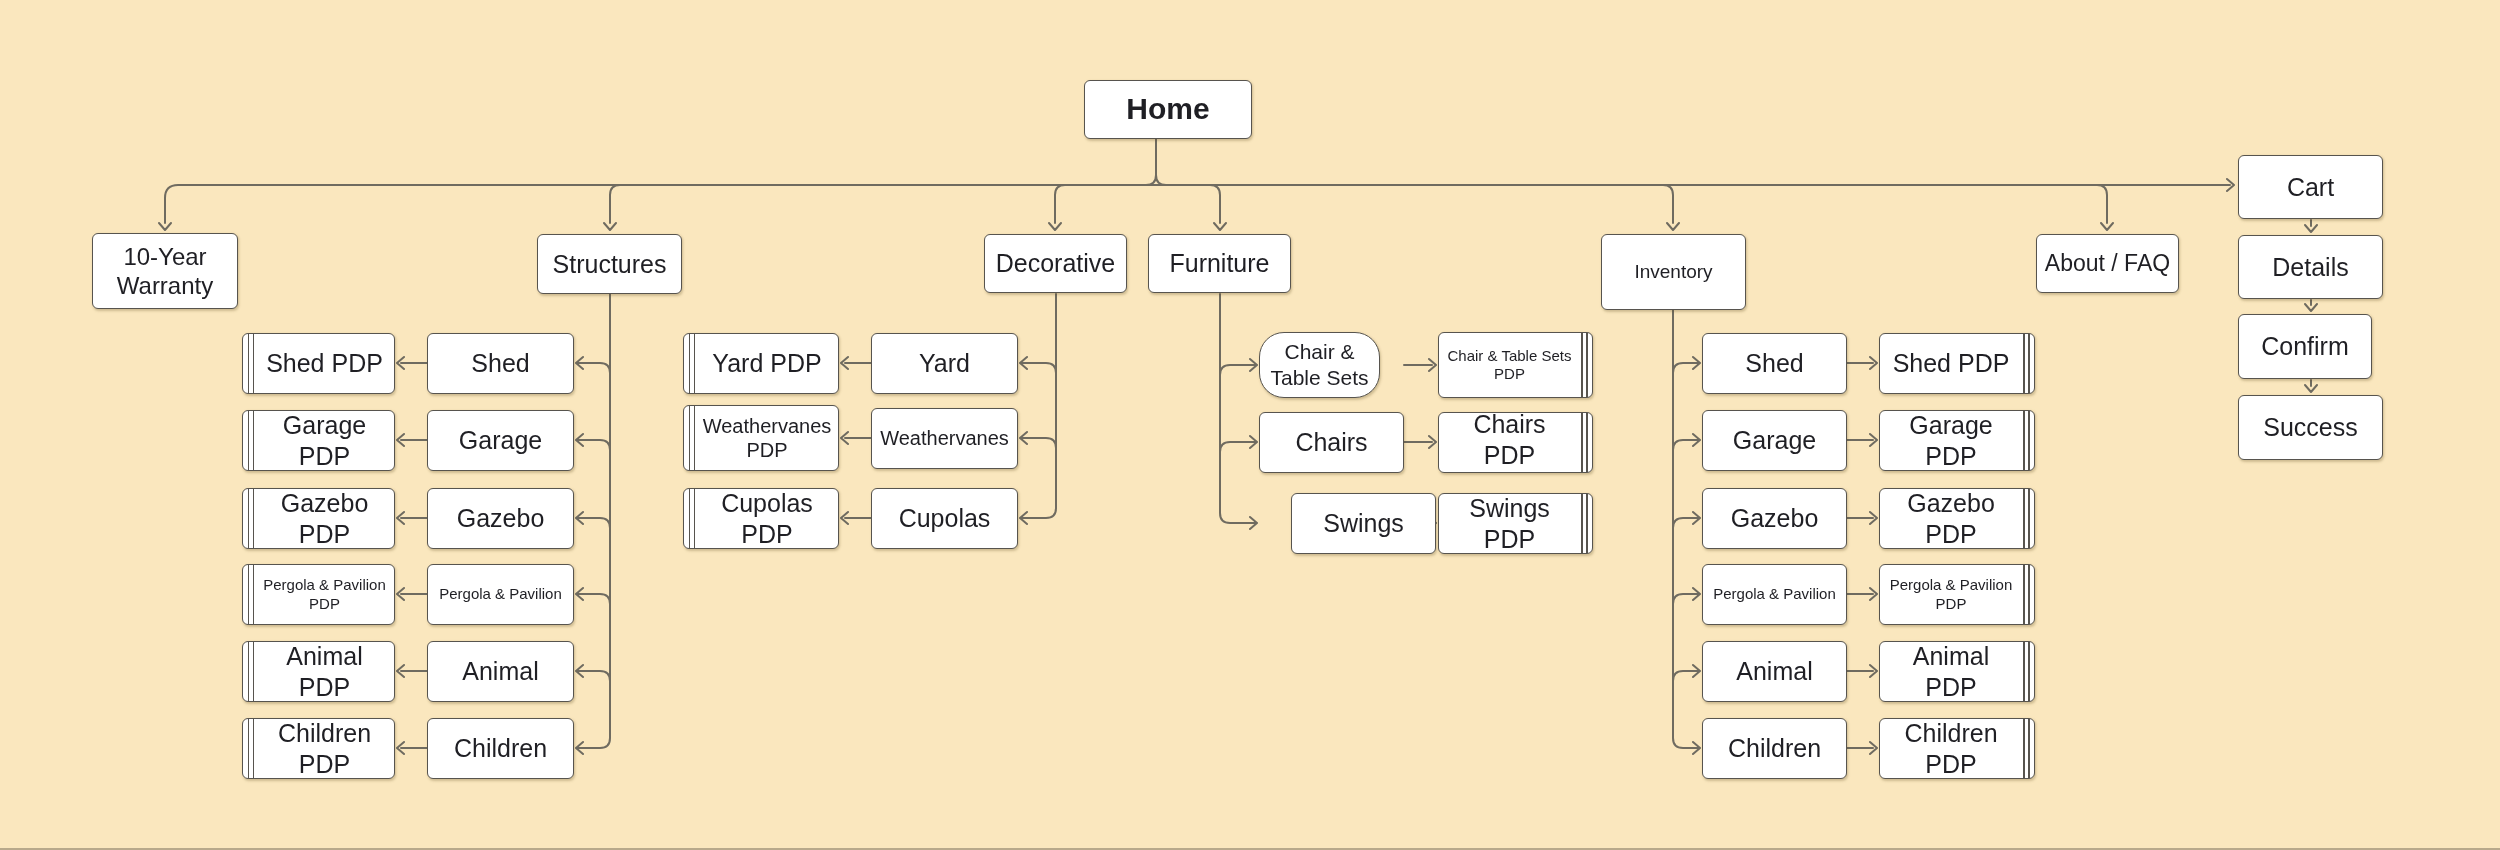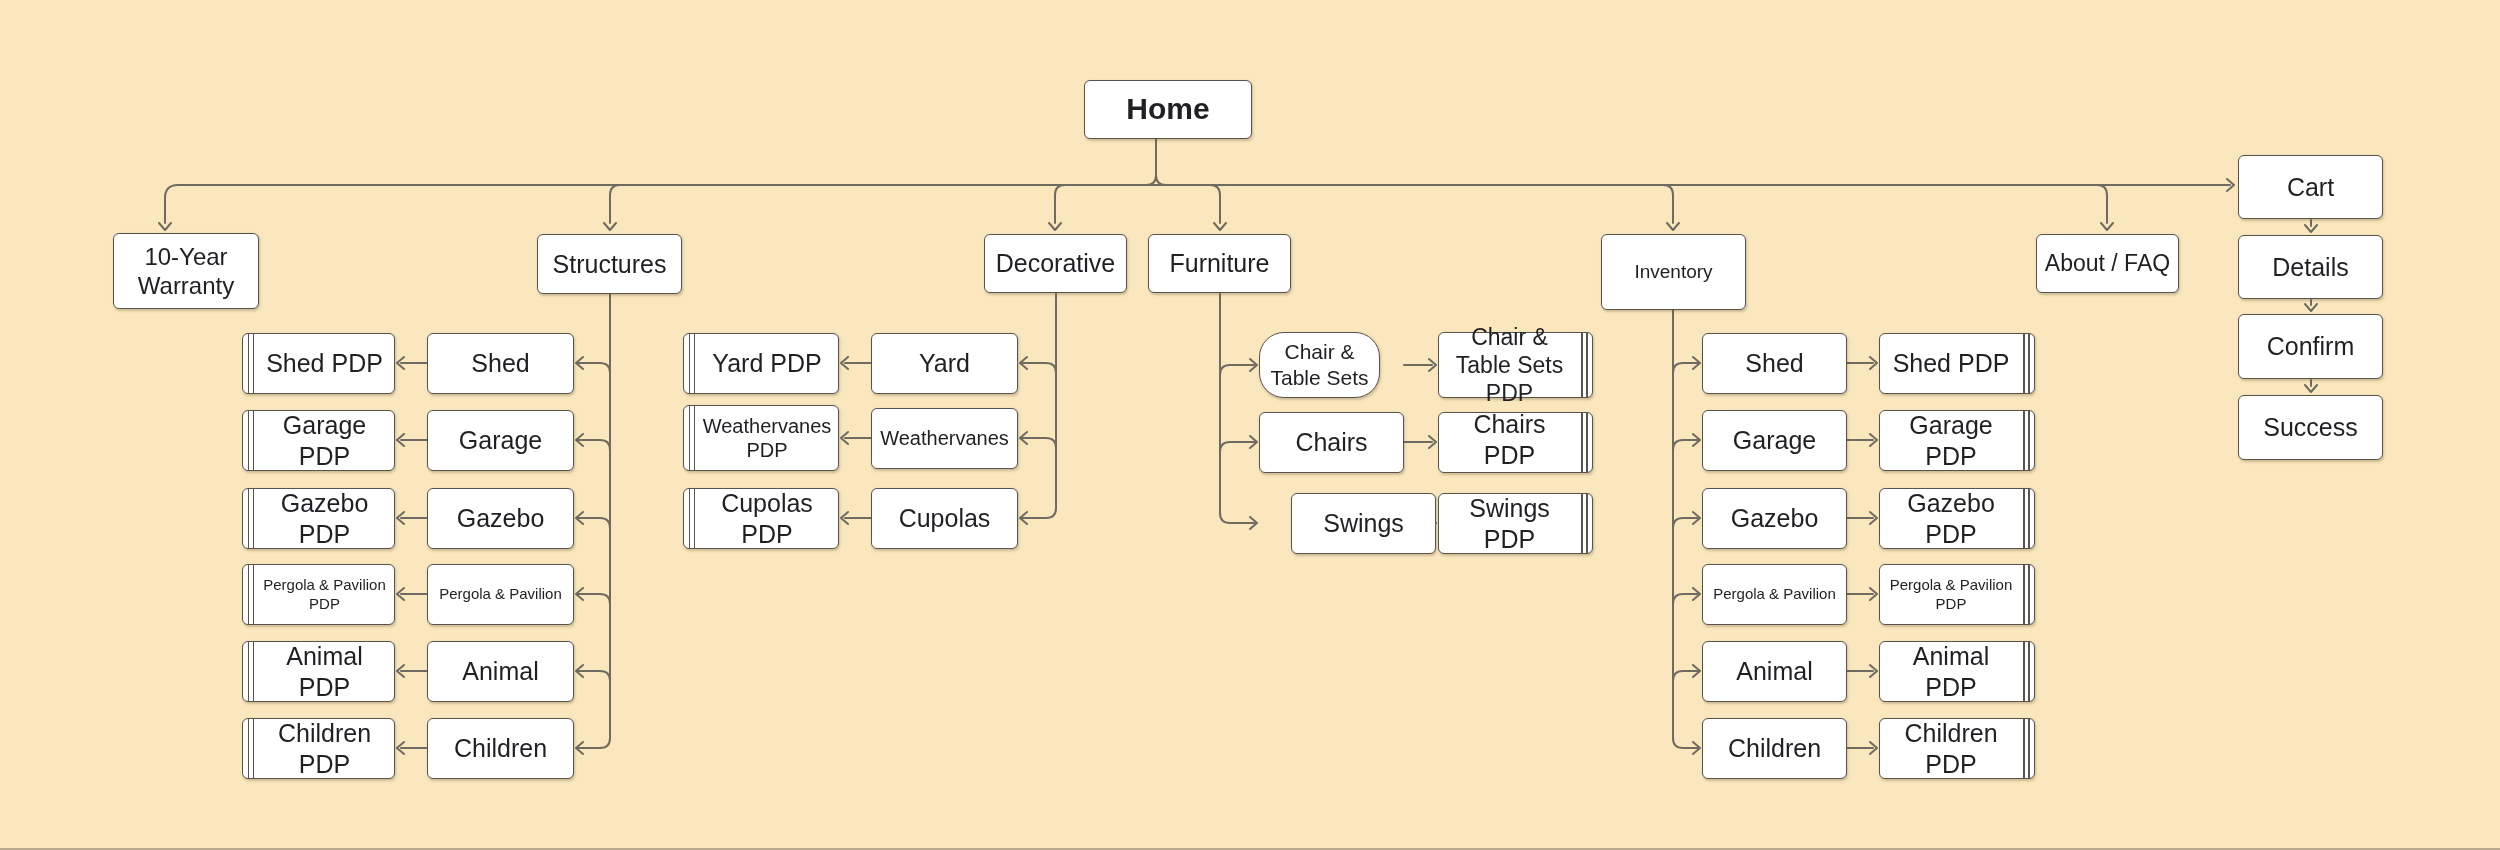--- a/index.html
+++ b/index.html
@@ -27,21 +27,21 @@
 <div class="canvas">
 
   <svg class="wires" width="2500" height="850" viewBox="0 0 2500 850">
     <path id="wirepath" fill="none" stroke="#6F6B60" stroke-width="2" stroke-linecap="round" stroke-linejoin="round" d="M 165 223 V 198 Q 165 185 178 185 H 2230 M 2227 179 L 2234 185 L 2227 191 M 159 223 L 165 230 L 171 223 M 1156 139 V 175 Q 1156 185 1166 185 M 1156 175 Q 1156 185 1146 185 M 620 185 Q 610 185 610 195 V 223 M 604 223 L 610 230 L 616 223 M 1065 185 Q 1055 185 1055 195 V 223 M 1049 223 L 1055 230 L 1061 223 M 1210 185 Q 1220 185 1220 195 V 223 M 1214 223 L 1220 230 L 1226 223 M 1663 185 Q 1673 185 1673 195 V 223 M 1667 223 L 1673 230 L 1679 223 M 2097 185 Q 2107 185 2107 195 V 223 M 2101 223 L 2107 230 L 2113 223 M 2311 220 V 226 M 2305 225 L 2311 232 L 2317 225 M 2311 300 V 305 M 2305 304 L 2311 311 L 2317 304 M 2311 380 V 386 M 2305 385 L 2311 392 L 2317 385 M 610 294 V 738 Q 610 748 600 748 M 578 363 H 600 Q 610 363 610 373 M 583 357 L 576 363 L 583 369 M 427 363 H 401 M 404 357 L 397 363 L 404 369 M 578 440 H 600 Q 610 440 610 450 M 583 434 L 576 440 L 583 446 M 427 440 H 401 M 404 434 L 397 440 L 404 446 M 578 518 H 600 Q 610 518 610 528 M 583 512 L 576 518 L 583 524 M 427 518 H 401 M 404 512 L 397 518 L 404 524 M 578 594 H 600 Q 610 594 610 604 M 583 588 L 576 594 L 583 600 M 427 594 H 401 M 404 588 L 397 594 L 404 600 M 578 671 H 600 Q 610 671 610 681 M 583 665 L 576 671 L 583 677 M 427 671 H 401 M 404 665 L 397 671 L 404 677 M 578 748 H 600 M 583 742 L 576 748 L 583 754 M 427 748 H 401 M 404 742 L 397 748 L 404 754 M 1056 294 V 508 Q 1056 518 1046 518 M 1022 363 H 1046 Q 1056 363 1056 373 M 1027 357 L 1020 363 L 1027 369 M 871 363 H 845 M 848 357 L 841 363 L 848 369 M 1022 438 H 1046 Q 1056 438 1056 448 M 1027 432 L 1020 438 L 1027 444 M 871 438 H 845 M 848 432 L 841 438 L 848 444 M 1022 518 H 1046 M 1027 512 L 1020 518 L 1027 524 M 871 518 H 845 M 848 512 L 841 518 L 848 524 M 1220 294 V 513 Q 1220 523 1230 523 M 1255 365 H 1230 Q 1220 365 1220 375 M 1250 359 L 1257 365 L 1250 371 M 1404 365 H 1432 M 1429 359 L 1436 365 L 1429 371 M 1255 442 H 1230 Q 1220 442 1220 452 M 1250 436 L 1257 442 L 1250 448 M 1404 442 H 1432 M 1429 436 L 1436 442 L 1429 448 M 1255 523 H 1230 M 1250 517 L 1257 523 L 1250 529 M 1404 523 H 1432 M 1429 517 L 1436 523 L 1429 529 M 1673 297 V 738 Q 1673 748 1683 748 M 1698 363 H 1683 Q 1673 363 1673 373 M 1693 357 L 1700 363 L 1693 369 M 1847 363 H 1873 M 1870 357 L 1877 363 L 1870 369 M 1698 440 H 1683 Q 1673 440 1673 450 M 1693 434 L 1700 440 L 1693 446 M 1847 440 H 1873 M 1870 434 L 1877 440 L 1870 446 M 1698 518 H 1683 Q 1673 518 1673 528 M 1693 512 L 1700 518 L 1693 524 M 1847 518 H 1873 M 1870 512 L 1877 518 L 1870 524 M 1698 594 H 1683 Q 1673 594 1673 604 M 1693 588 L 1700 594 L 1693 600 M 1847 594 H 1873 M 1870 588 L 1877 594 L 1870 600 M 1698 671 H 1683 Q 1673 671 1673 681 M 1693 665 L 1700 671 L 1693 677 M 1847 671 H 1873 M 1870 665 L 1877 671 L 1870 677 M 1698 748 H 1683 M 1693 742 L 1700 748 L 1693 754 M 1847 748 H 1873 M 1870 742 L 1877 748 L 1870 754"></path>
   </svg>
 
   <div class="node" style="left:1084px;top:80px;width:168px;height:59px;font-size:30px;font-weight:700;">
     <span class="lbl">Home</span>
   </div>
 
-  <div class="node" style="left:92px;top:233px;width:146px;height:76px;font-size:24px;margin-left:21px;">
+  <div class="node" style="left:92px;top:233px;width:146px;height:76px;font-size:24px;">
     <span class="lbl">10-Year Warranty</span>
   </div>
 
   <div class="node" style="left:537px;top:234px;width:145px;height:60px;">
     <span class="lbl">Structures</span>
   </div>
 
   <div class="node" style="left:984px;top:234px;width:143px;height:59px;">
     <span class="lbl">Decorative</span>
   </div>
@@ -57,21 +57,21 @@
   <div class="node" style="left:2036px;top:234px;width:143px;height:59px;font-size:23px;">
     <span class="lbl">About / FAQ</span>
   </div>
 
   <div class="node" style="left:2238px;top:155px;width:145px;height:64px;">
     <span class="lbl">Cart</span>
   </div>
   <div class="node" style="left:2238px;top:235px;width:145px;height:64px;">
     <span class="lbl">Details</span>
   </div>
-  <div class="node" style="left:2238px;top:314px;width:145px;height:65px;">
+  <div class="node" style="left:2238px;top:314px;width:134px;height:65px;">
     <span class="lbl">Confirm</span>
   </div>
   <div class="node" style="left:2238px;top:395px;width:145px;height:65px;">
     <span class="lbl">Success</span>
   </div>
 
   <div class="bottom-edge"></div>
 <div class="node" style="left: 427px; top: 333px; width: 147px; height: 61px;">
       <span class="lbl">Shed</span>
     </div>
@@ -122,21 +122,21 @@
     </div>
     <div class="node" style="left: 871px; top: 488px; width: 147px; height: 61px;">
       <span class="lbl">Cupolas</span>
     </div>
     <div class="node stack-left" style="left: 683px; top: 488px; width: 156px; height: 61px;">
       <span class="lbl">Cupolas PDP</span>
     </div>
     <div class="node" style="left: 1259px; top: 332px; width: 121px; height: 66px; font-size: 21px; border-radius: 25px;">
       <span class="lbl">Chair &amp; Table Sets</span>
     </div>
-    <div class="node stack-right" style="left: 1438px; top: 332px; width: 155px; height: 66px; font-size: 23px;">
+    <div class="node stack-right" style="left: 1438px; top: 332px; width: 155px; height: 66px; font-size: 15px;">
       <span class="lbl">Chair &amp; Table Sets PDP</span>
     </div>
     <div class="node" style="left: 1259px; top: 412px; width: 145px; height: 61px;">
       <span class="lbl">Chairs</span>
     </div>
     <div class="node stack-right" style="left: 1438px; top: 412px; width: 155px; height: 61px; align-items: flex-end;">
       <span class="lbl">Chairs PDP</span>
     </div>
     <div class="node" style="left: 1291px; top: 493px; width: 145px; height: 61px;">
       <span class="lbl">Swings</span>

